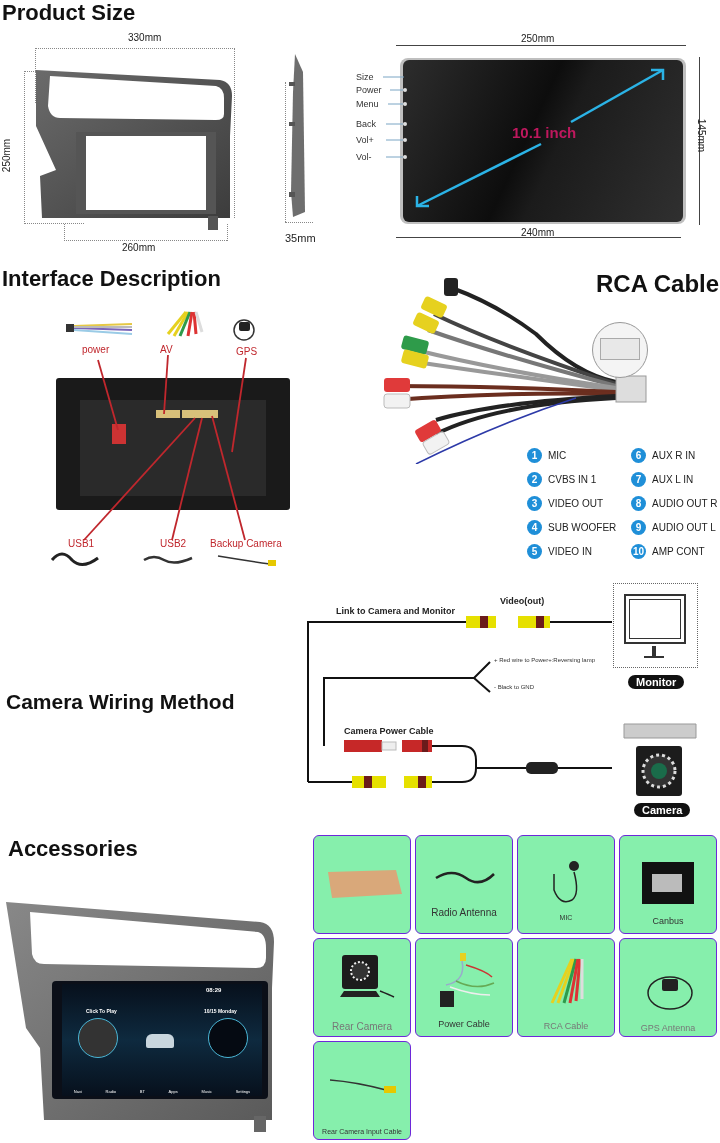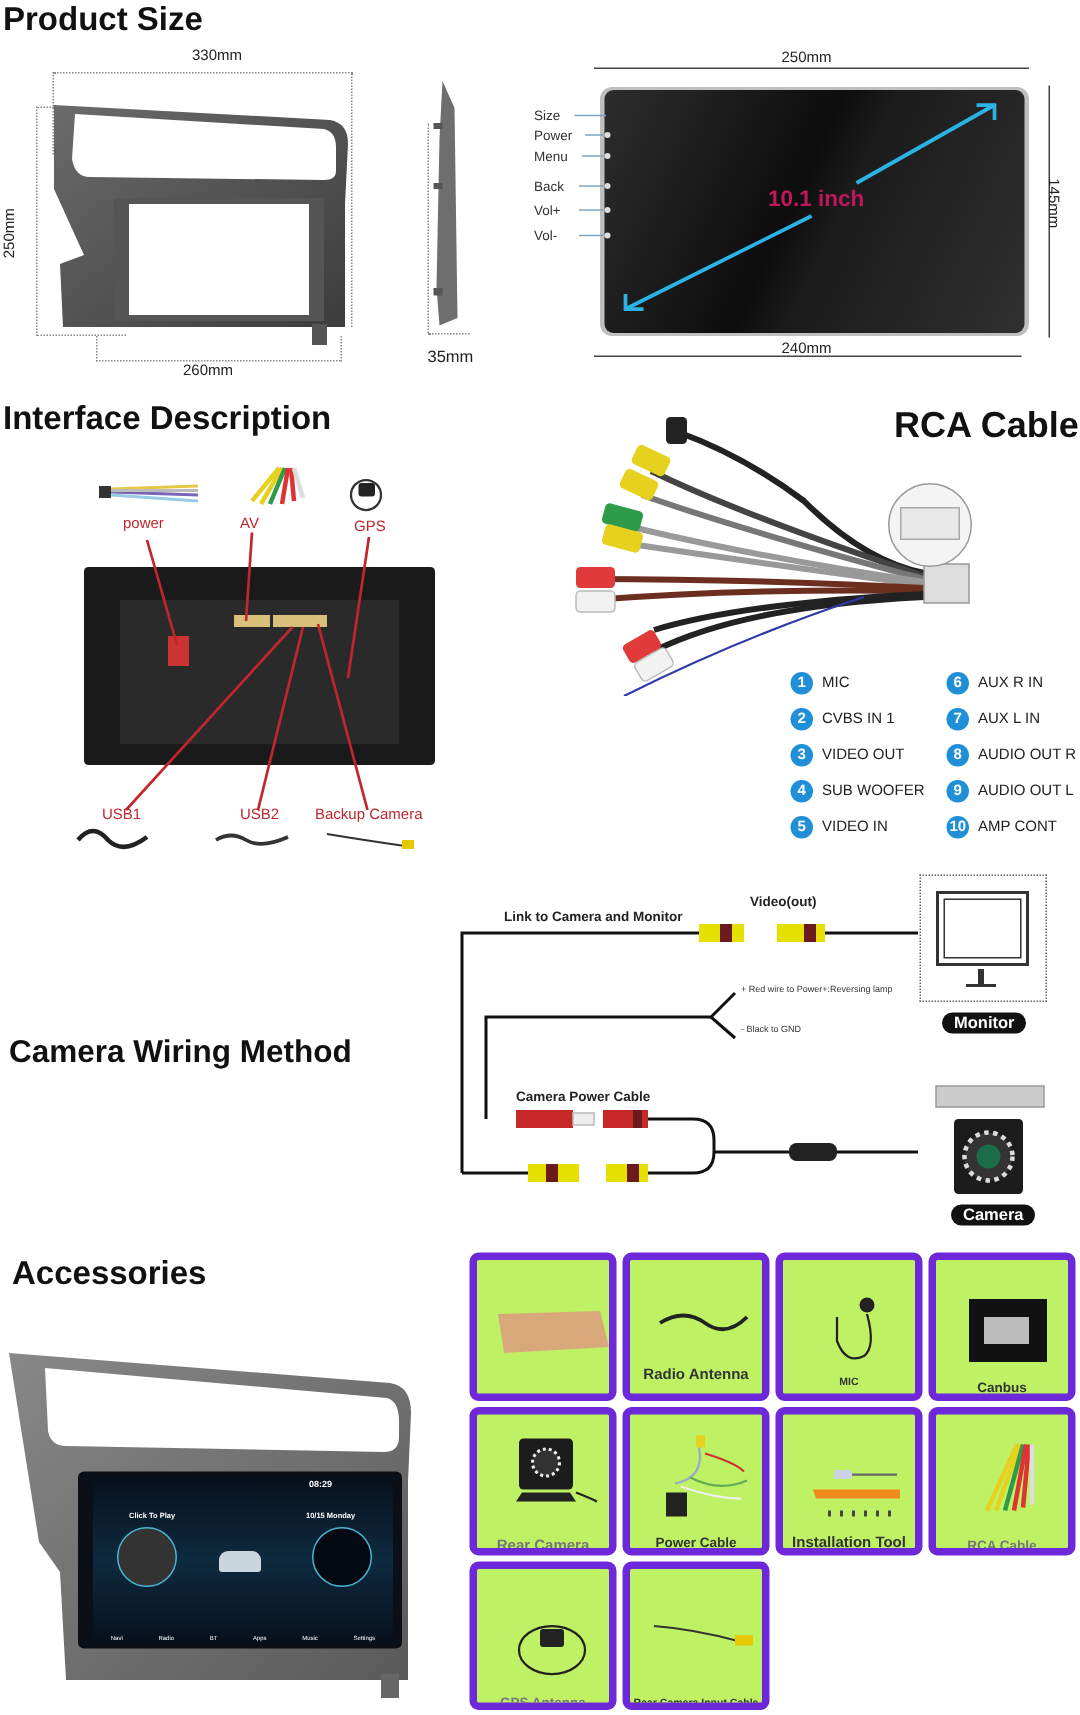--- a/index.html
+++ b/index.html
@@ -7,21 +7,21 @@
   body { position: relative; font-family: "Liberation Sans", sans-serif; color: #111; }
   .abs { position: absolute; }
   .h1 { font-family: "Liberation Sans", sans-serif; font-weight: bold; color: #111; white-space: nowrap; }
   .dim { font-family: "Liberation Sans", sans-serif; font-size: 10px; color: #222; white-space: nowrap; }
   .dash { border-style: dotted; border-color: #888; border-width: 0; }
   .red-lbl { color: #c0272d; font-size: 10px; white-space: nowrap; }
   .pill { background: #111; color: #fff; font-weight: bold; font-size: 11px; border-radius: 9px; padding: 1px 8px; white-space: nowrap; }
   .rca-row { display: flex; align-items: center; gap: 6px; font-size: 10px; color: #222; white-space: nowrap; }
   .badge { width: 15px; height: 15px; border-radius: 50%; background: #1f8fd8; color: #fff; font-weight: bold; font-size: 10px; display: flex; align-items: center; justify-content: center; }
   .acc-grid { display: grid; grid-template-columns: repeat(4, 98px); grid-template-rows: repeat(3, 99px); gap: 4px; }
-  .acc-cell { border: 5px solid #6d28d9; border-radius: 6px; background: #bef264; position: relative; overflow: hidden; font-weight: bold; }
+  .acc-cell { border: 1px solid #6d28d9; border-radius: 6px; background: #86efac; position: relative; overflow: hidden; }
   .acc-lbl { position: absolute; left: 0; right: 0; text-align: center; font-size: 9px; color: #333; white-space: nowrap; }
   .acc-lbl.grey { color: #777; }
   .wire-lbl { font-size: 9px; font-weight: bold; color: #222; white-space: nowrap; }
   .tiny { font-size: 6px; color: #333; white-space: nowrap; }
 </style>
 </head>
 <body>
 
 <div class="abs h1" style="left:2px;top:0px;font-size:22px;">Product Size</div>
 
@@ -367,36 +367,20 @@
           <path d="M26 10 Q30 30 10 34" stroke="#9ac"></path>
           <path d="M30 14 Q50 20 56 26" stroke="#c33"></path>
           <path d="M20 30 Q40 40 58 32" stroke="#6a5"></path>
           <path d="M14 36 Q36 44 54 44" stroke="#eee"></path>
         </g>
         <rect x="4" y="40" width="14" height="16" fill="#222"></rect>
       </svg>
     <div class="acc-lbl" style="top:80px;">Power Cable</div>
   </div>
   <div class="acc-cell">
-    <svg style="position:absolute;left:16px;top:36px;" width="66" height="34">
-        <line x1="20" y1="4" x2="60" y2="4" stroke="#666" stroke-width="1.5"></line>
-        <rect x="18" y="1" width="12" height="6" rx="2" fill="#cbd3e6"></rect>
-        <path d="M4 14 L62 14 L62 20 L6 20 Z" fill="#f08a1c"></path>
-        <g fill="#444">
-          <rect x="14" y="28" width="2" height="4"></rect>
-          <rect x="22" y="28" width="2" height="4"></rect>
-          <rect x="30" y="28" width="2" height="4"></rect>
-          <rect x="38" y="28" width="2" height="4"></rect>
-          <rect x="46" y="28" width="2" height="4"></rect>
-          <rect x="54" y="28" width="2" height="4"></rect>
-        </g>
-      </svg>
-    <div class="acc-lbl" style="top:80px;font-size:10px;">Installation Tool</div>
-  </div>
-  <div class="acc-cell">
     <svg style="position:absolute;left:20px;top:14px;" width="64" height="58">
         <g stroke-width="3">
           <line x1="14" y1="50" x2="34" y2="6" stroke="#e6d11f"></line>
           <line x1="20" y1="50" x2="36" y2="6" stroke="#e6d11f"></line>
           <line x1="26" y1="50" x2="38" y2="6" stroke="#2e9b4a"></line>
           <line x1="32" y1="50" x2="40" y2="6" stroke="#d33"></line>
           <line x1="38" y1="48" x2="42" y2="6" stroke="#d33"></line>
           <line x1="44" y1="46" x2="44" y2="6" stroke="#ddd"></line>
         </g>
       </svg>

